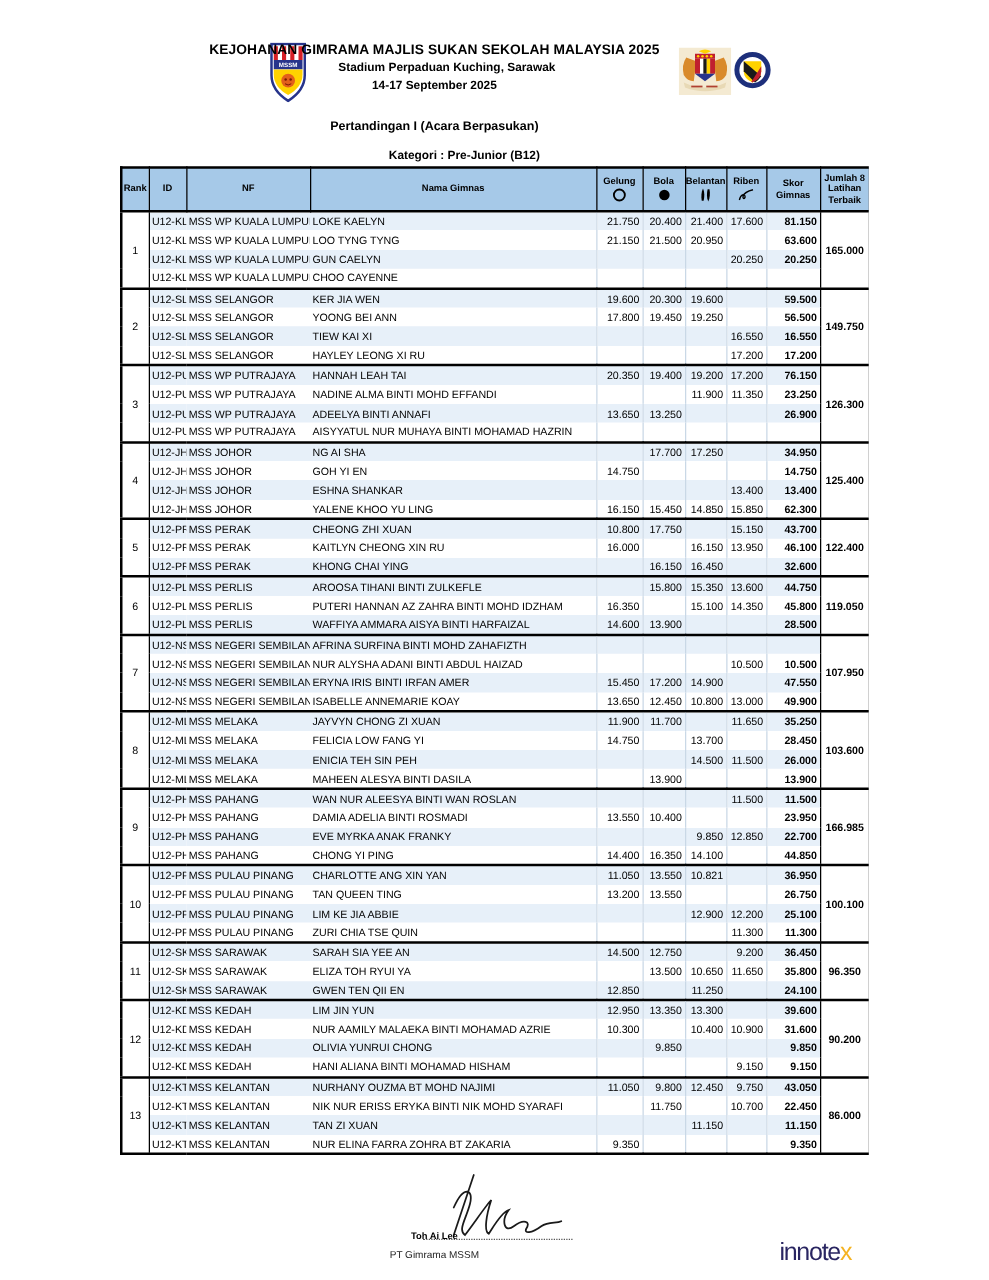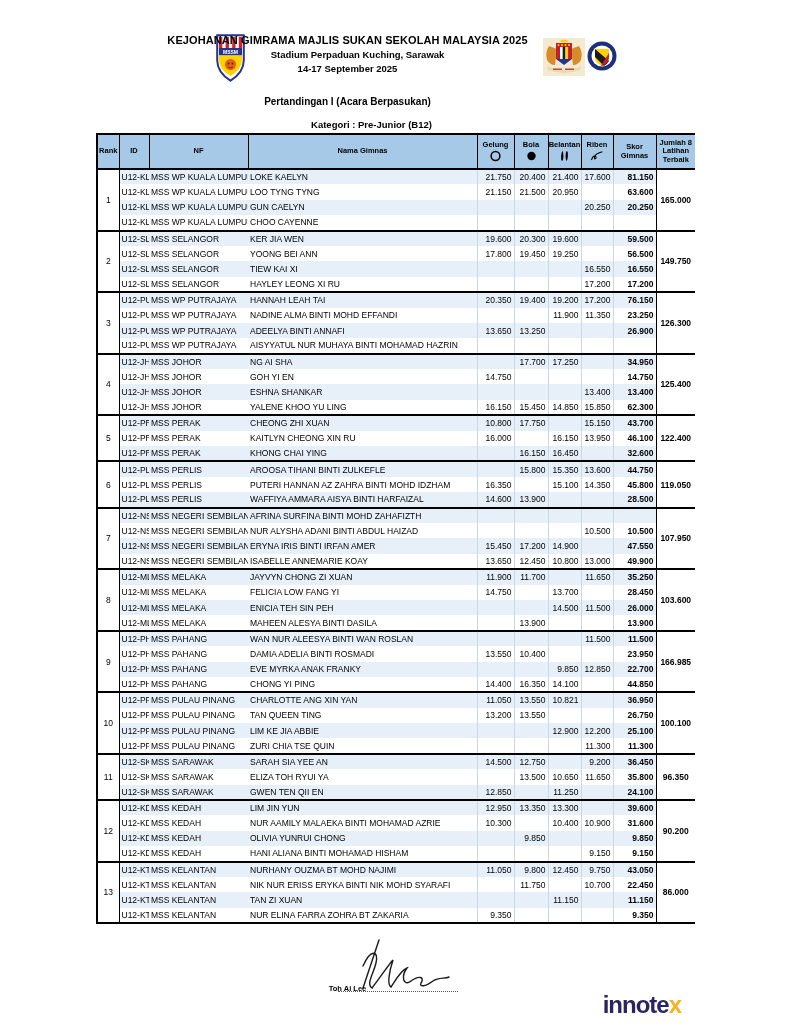--- a/index.html
+++ b/index.html
@@ -35,21 +35,21 @@
   td.score{text-align:right;padding-right:3px;border-left:1px solid #c9d8e6;}
   td.c-skor{font-weight:bold;}
   td.c-total{border-left:1px solid #000;background:#fff;font-weight:bold;font-size:9px;text-align:center;}
   .shaded{background:var(--row-shade,#E7F0F9);}
 
   
   .sig-svg{position:absolute;left:345px;top:936px;}
   .sig-line{position:absolute;left:338px;top:991px;width:120px;border-top:1px dotted #555;}
   .sig-name{position:absolute;left:0;right:0;top:984px;text-align:center;font-size:7.5px;font-weight:bold;}
   .sig-title{position:absolute;left:0;right:0;top:999px;text-align:center;font-size:8px;color:#222;}
-  .brand{position:absolute;right:14px;top:991px;font-size:24px;font-weight:bold;
+  .brand{position:absolute;right:14px;top:991px;font-size:20px;font-weight:normal;
          letter-spacing:-1px;color:var(--brand-navy,#292561);}
   .brand .bx{color:var(--brand-yellow,#F5B321);}
 </style>
 </head>
 <body>
 
 <div class="page">
 
   <svg class="logo-mssm" width="29" height="48" viewBox="0 0 29 48">
     <path d="M1.2 1.2 h26.6 v25 q0 12 -13.3 20.5 q-13.3 -8.5 -13.3 -20.5 z" fill="#ffffff" stroke="#27348b" stroke-width="2"></path>
@@ -701,16 +701,17 @@
           </tr>
         </tbody>
       </table>
   </div>
 
   <svg class="sig-svg" width="110" height="60" viewBox="0 0 110 60">
     <path d="M34 4 L18 52 M18 30 C26 12 34 15 31 27 C28 39 21 48 27 52 C34 43 44 28 48 24 C44 36 42 49 46 51 C50 45 56 34 62 32 C56 40 58 51 66 45 C74 39 80 41 76 47 C74 51 80 51 88 45 C94 41 100 43 104 41" fill="none" stroke="#1a1a1a" stroke-width="1.4" stroke-linecap="round"></path>
   </svg>
   <div class="sig-line"></div>
   <div class="sig-name">Toh Ai Lee</div>
+  <div class="sig-title">PT Gimrama MSSM</div>
 
   <div class="brand"><span>innote</span><span class="bx">x</span></div>
 
 </div>
 
 </body></html>

